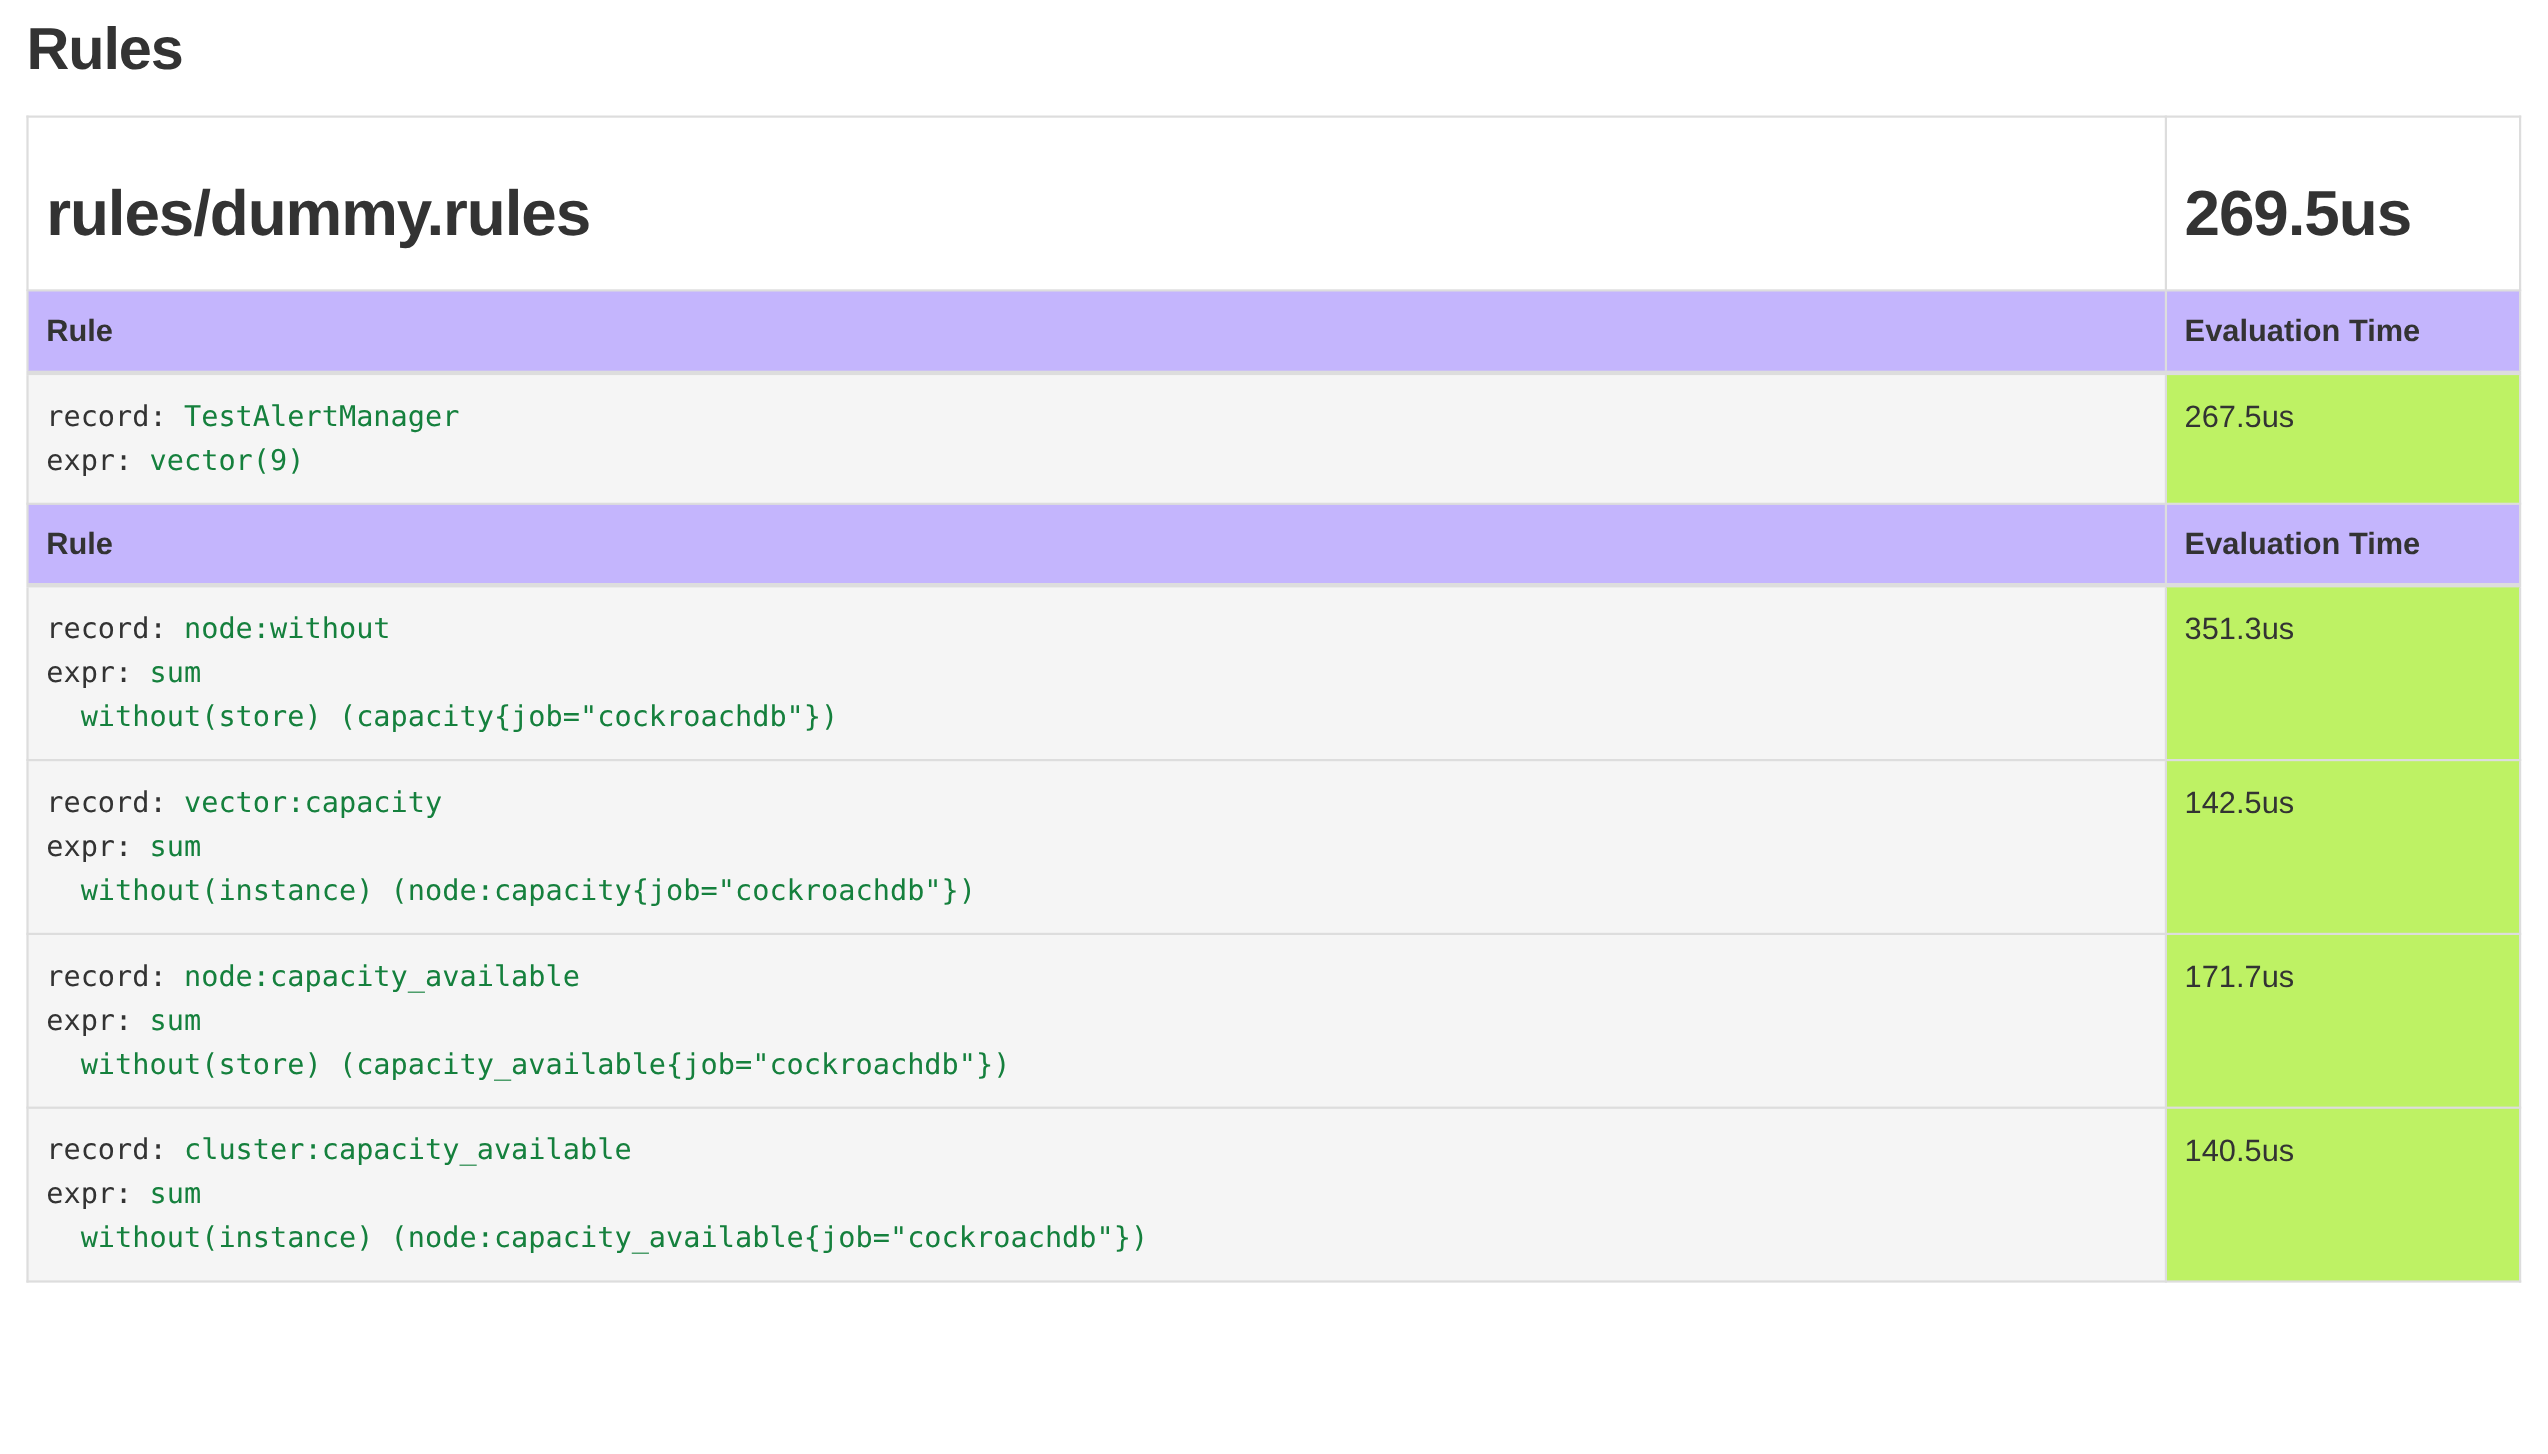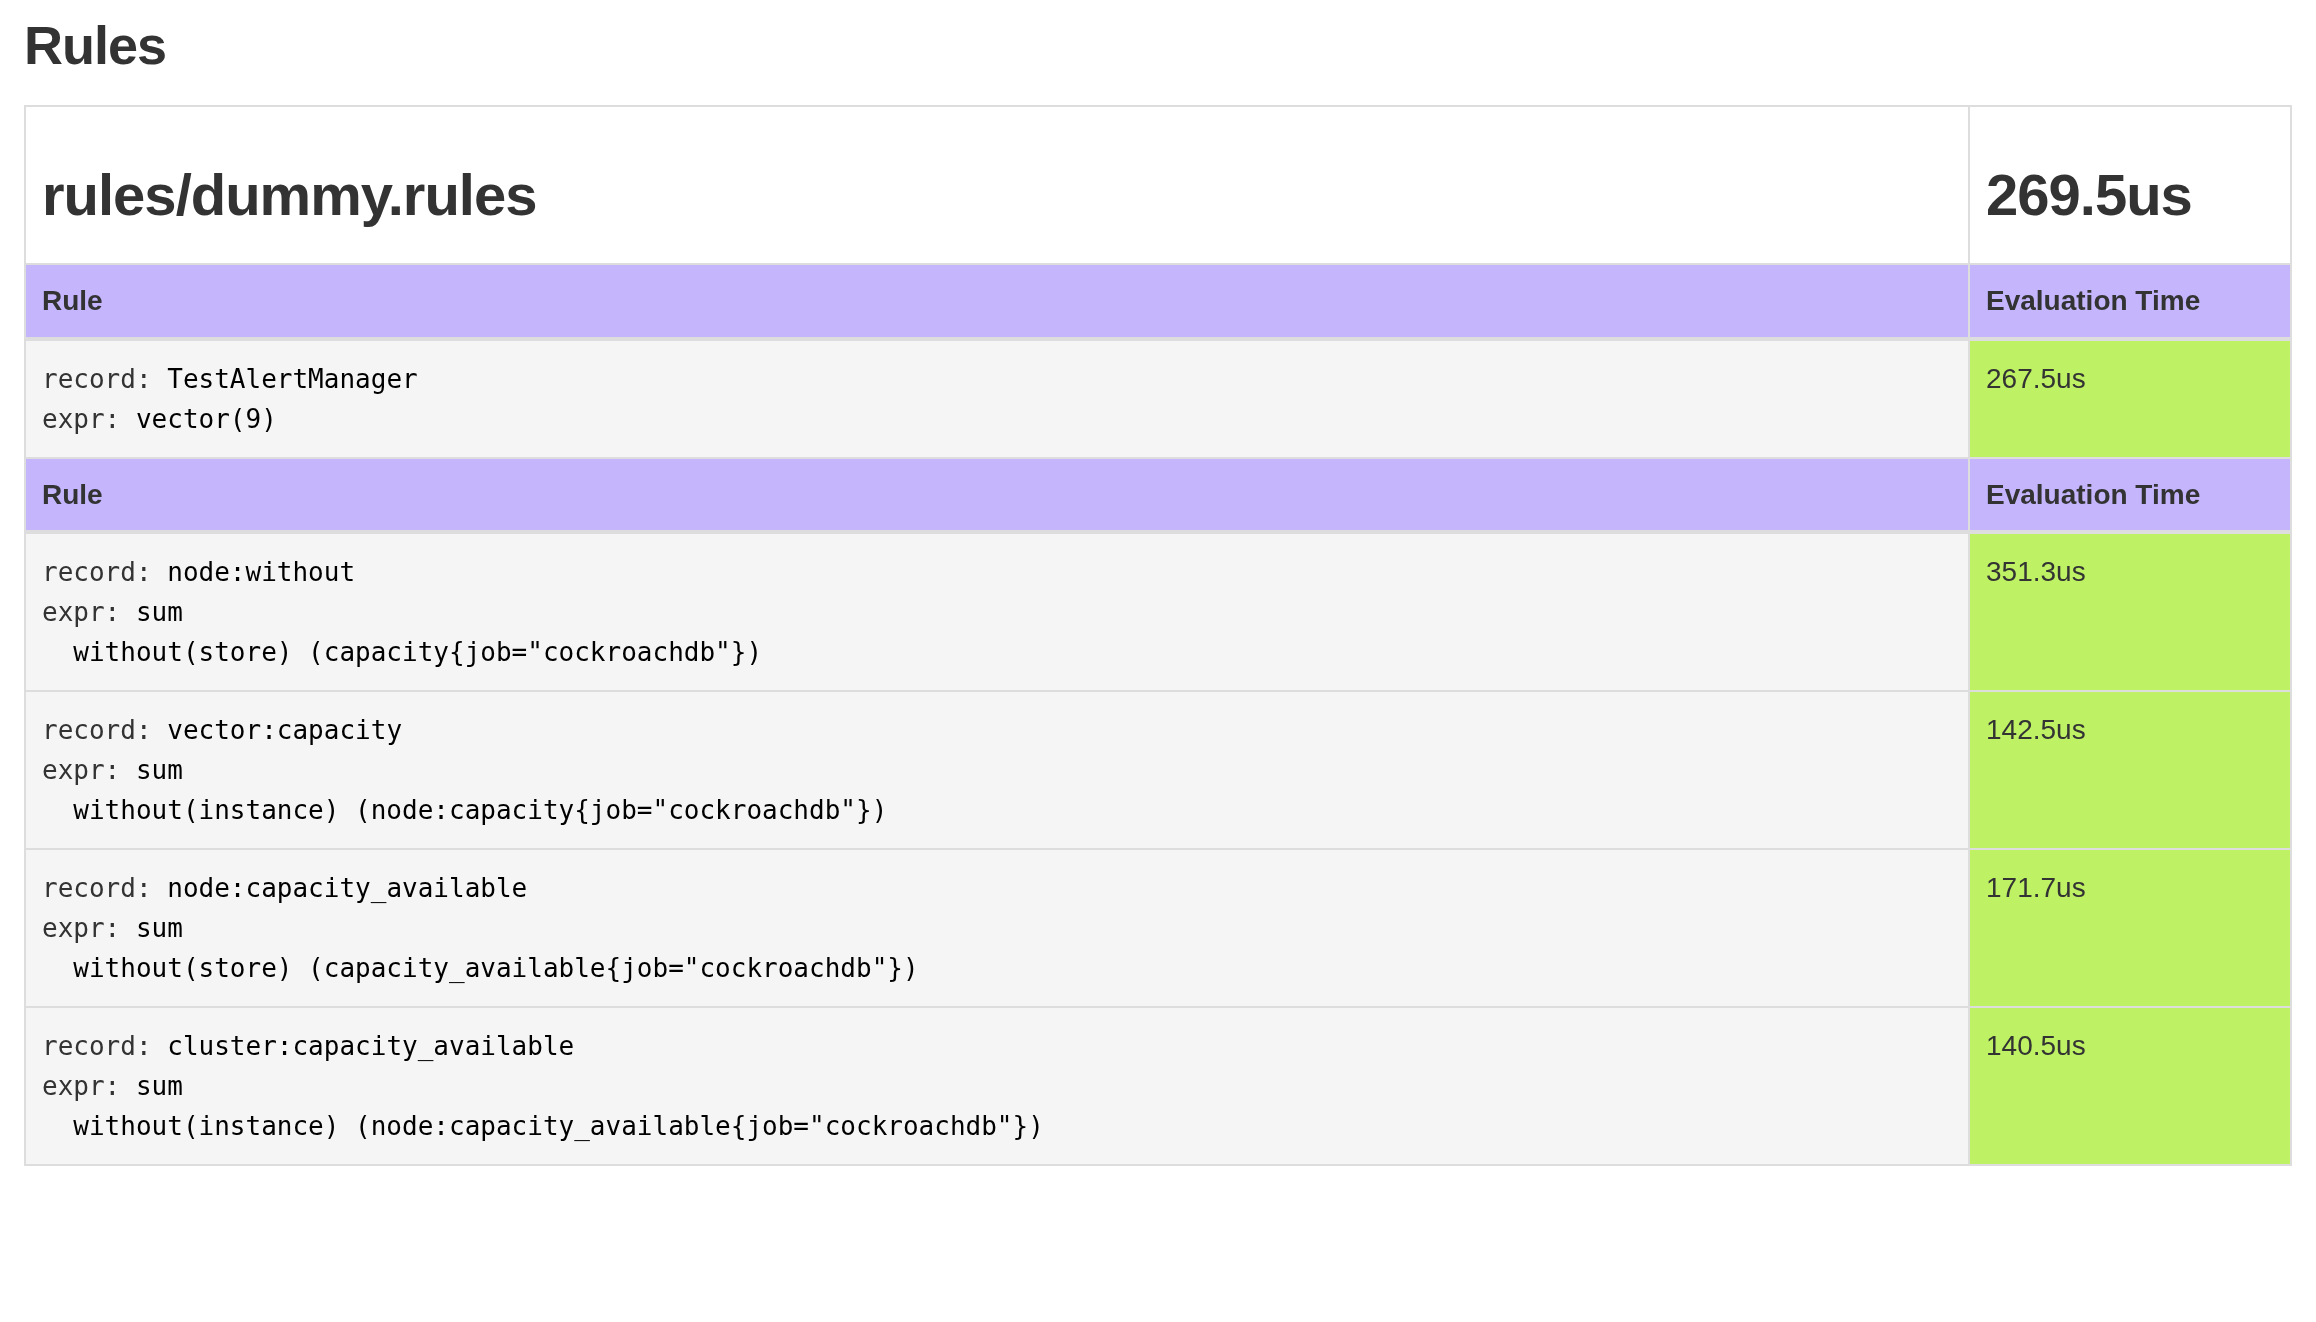--- a/index.html
+++ b/index.html
@@ -65,21 +65,21 @@
   }
   pre.rule-code {
     margin: 0;
     font-family: "DejaVu Sans Mono", "Liberation Mono", monospace;
     font-size: 26px;
     line-height: 40px;
     white-space: pre;
     color: #333333;
   }
   pre.rule-code a.rule-link {
-    color: #000000;
+    color: #15803d;
     text-decoration: none;
     cursor: pointer;
   }
   td.eval-cell {
     background: #bef264;
     padding: 18px 16px;
     font-size: 28px;
     line-height: 1.42;
     color: #333333;
   }

